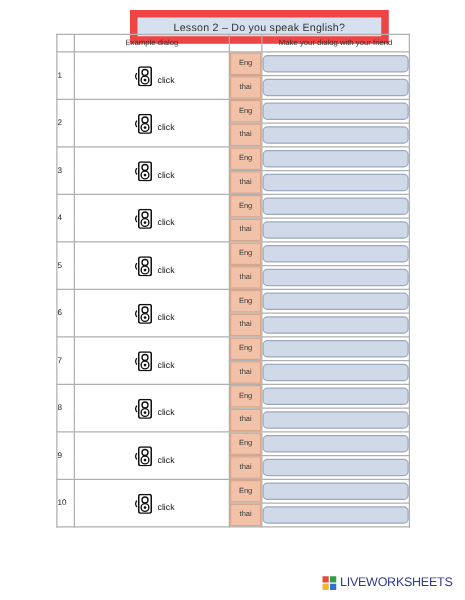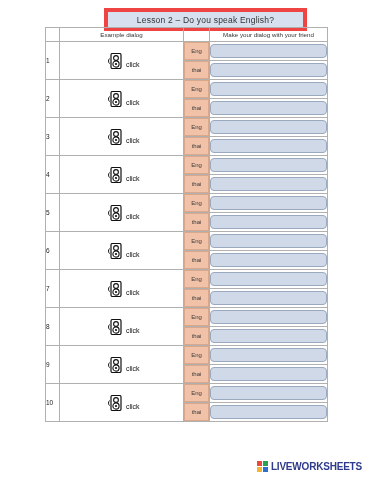--- a/index.html
+++ b/index.html
@@ -19,21 +19,21 @@
     width: 372px;
     height: 480px;
   }
   .title-bar {
     position: absolute;
     left: 104px;
     top: 8px;
     width: 195px;
     height: 15px;
     background: #d6e0ef;
-    border: 4px solid #ef4444;
+    border: 6px solid #ef4444;
     display: flex;
     align-items: center;
     justify-content: center;
   }
   .title-text {
     font-size: 8.5px;
     color: #333;
     letter-spacing: 0.2px;
     white-space: nowrap;
   }
@@ -134,21 +134,21 @@
     width: 11px;
     height: 11px;
     display: grid;
     grid-template-columns: 1fr 1fr;
     grid-template-rows: 1fr 1fr;
     gap: 1px;
   }
   .lw-logo i { display: block; }
   .lw-text {
     font-size: 10px;
-    font-weight: bold;
+    font-weight: normal;
     color: #2e3a8c;
     letter-spacing: -0.2px;
   }
 </style>
 </head>
 <body>
 
 <div class="page">
 
   <div class="title-bar">

